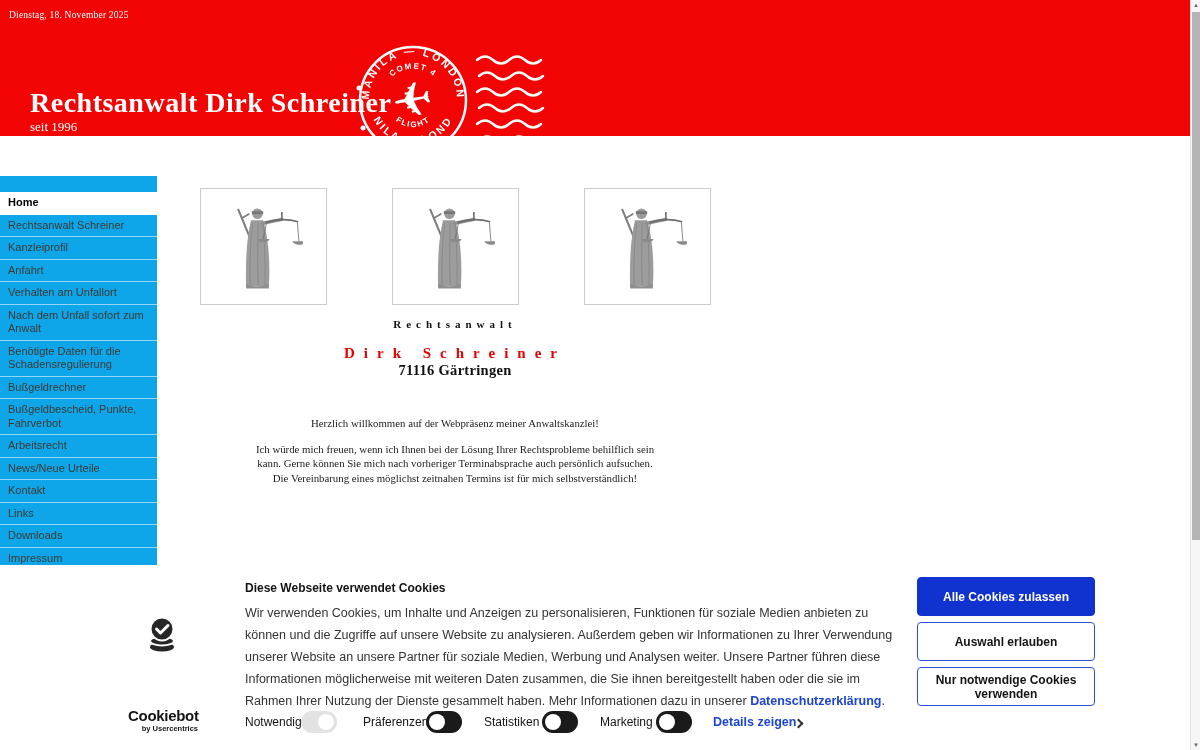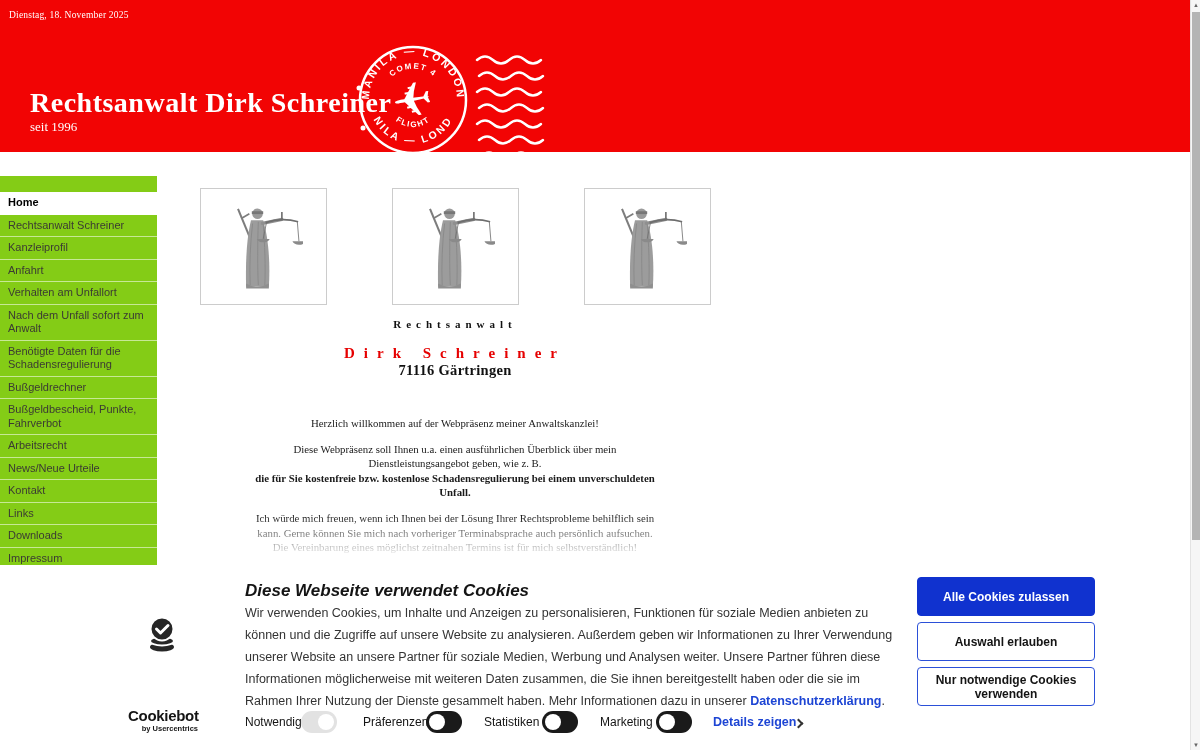--- a/index.html
+++ b/index.html
@@ -1,38 +1,38 @@
 <!DOCTYPE html>
 <html><head>
 <meta charset="utf-8">
 <style>
   * { margin:0; padding:0; box-sizing:border-box; }
   html,body { width:1200px; height:750px; overflow:hidden; background:#fff;
     font-family:"Liberation Sans", sans-serif; }
   .page { position:relative; width:1200px; height:750px; }
 
   
-  .header { position:absolute; left:0; top:0; width:1190px; height:152px; background:#F20404; }
+  .header { position:absolute; left:0; top:0; width:1190px; height:136px; background:#F20404; }
   .date { position:absolute; left:9px; top:10px; color:#fff;
     font-family:"Liberation Serif", serif; font-size:9.5px; letter-spacing:.2px; }
   .title-block { position:absolute; left:30px; top:88px; color:#fff;
     font-family:"Liberation Serif", serif; }
   .title-block h1 { font-size:28px; font-weight:bold; letter-spacing:.5px; line-height:30px; }
   .title-block .since { font-size:13px; margin-top:1px; }
   .stamp { position:absolute; left:355px; top:32px; }
 
   
   .scrollbar { position:absolute; right:0; top:0; width:10px; height:750px;
     background:#f6f6f6; border-left:1px solid #e3e3e3; }
   .sb-thumb { position:absolute; left:1px; top:12px; width:8px; height:528px; background:#b4b4b4; }
   .sb-arrow { position:absolute; left:0; width:10px; text-align:center; font-size:6px; color:#666; }
   .sb-up { top:2px; } .sb-down { bottom:2px; }
 
   
-  .sidebar { position:absolute; left:0; top:176px; width:157px; background:#84cc16; padding-top:16px; }
+  .sidebar { position:absolute; left:0; top:176px; width:157px; background:#0ea5e9; padding-top:16px; }
   .sidebar ul { list-style:none; }
   .sidebar li { padding:4px 8px 4px 8px; min-height:21px; font-size:11px; line-height:13.5px;
     color:#3b3b33; border-bottom:1px solid rgba(255,255,255,.55); cursor:pointer; }
   .sidebar li.active { background:#fff; font-weight:bold; color:#000; }
 
   
   .main { position:absolute; left:157px; top:176px; width:1033px; height:389px; background:#fff; }
   .img-row { position:absolute; left:43px; top:12px; display:flex; gap:65px; }
   .img-box { width:127px; height:117px; background:#fff; border:1px solid #ccc;
     display:flex; align-items:center; justify-content:center; }
@@ -43,21 +43,21 @@
   .h-city { font-size:14.5px; font-weight:bold; color:#111; letter-spacing:.3px; }
   .paras { position:absolute; left:95px; top:240px; width:406px; text-align:center;
     font-family:"Liberation Serif", serif; font-size:10.8px; line-height:14.6px; color:#1a1a1a; }
   .paras p { margin-bottom:11px; }
   .fade { position:absolute; left:0; top:340px; width:1033px; height:50px;
     background:linear-gradient(to bottom, rgba(255,255,255,0), #fff 85%); }
 
   
   .banner { position:absolute; left:0; top:565px; width:1190px; height:185px; background:#fff; }
   .cb-icon { position:absolute; left:146px; top:52px; }
-  .cb-title { position:absolute; left:245px; top:16px; font-size:17px; font-weight:bold; color:#141414;font-style:italic; }
+  .cb-title { position:absolute; left:245px; top:16px; font-size:12px; font-weight:bold; color:#141414; }
   .cb-text { position:absolute; left:245px; top:37px; width:660px; font-size:12.5px;
     line-height:22px; color:#333; }
   .cb-link { color:#1D45D4; font-weight:bold; cursor:pointer; }
   .cb-buttons { position:absolute; left:917px; top:12px; width:178px; }
   .cb-btn { display:block; width:178px; height:39px; margin-bottom:6px; border-radius:4px;
     font-family:"Liberation Sans", sans-serif; font-size:12px; font-weight:bold; cursor:pointer; }
   .cb-btn.primary { background:#1032CF; border:1px solid #1032CF; color:#fff; }
   .cb-btn.secondary { background:#fff; border:1.5px solid #2b50d8; color:#141414; }
   .cb-bottom-label { position:absolute; top:150px; font-size:12px; color:#141414;text-align:right; }
   .toggle { position:absolute; top:146px; width:36px; height:22px; border-radius:11px; cursor:pointer; }
@@ -185,22 +185,20 @@
           </svg>
       </div>
     </div>
     <div class="headings">
       <div class="h-kind">Rechtsanwalt</div>
       <div class="h-name">Dirk Schreiner</div>
       <div class="h-city">71116 Gärtringen</div>
     </div>
     <div class="paras">
       <p>Herzlich willkommen auf der Webpräsenz meiner Anwaltskanzlei!</p>
-      <p><span>Diese Webpräsenz soll Ihnen u.a. einen ausführlichen Überblick über mein Dienstleistungsangebot geben, wie z. B.</span><br>
-         <b>die für Sie kostenfreie bzw. kostenlose Schadensregulierung bei einem unverschuldeten Unfall.</b></p>
       <p>Ich würde mich freuen, wenn ich Ihnen bei der Lösung Ihrer Rechtsprobleme behilflich sein kann. Gerne können Sie mich nach vorheriger Terminabsprache auch persönlich aufsuchen. Die Vereinbarung eines möglichst zeitnahen Termins ist für mich selbstverständlich!</p>
     </div>
     <div class="fade"></div>
   </main>
 
   <section class="banner">
     <svg class="cb-icon" width="34" height="36" viewBox="0 0 34 36">
       <ellipse cx="16" cy="30" rx="12" ry="4.5" fill="#262626"></ellipse>
       <ellipse cx="16" cy="24" rx="12" ry="4.5" fill="#262626" stroke="#fff" stroke-width="2"></ellipse>
       <circle cx="16" cy="12" r="11.5" fill="#262626" stroke="#fff" stroke-width="2"></circle>

